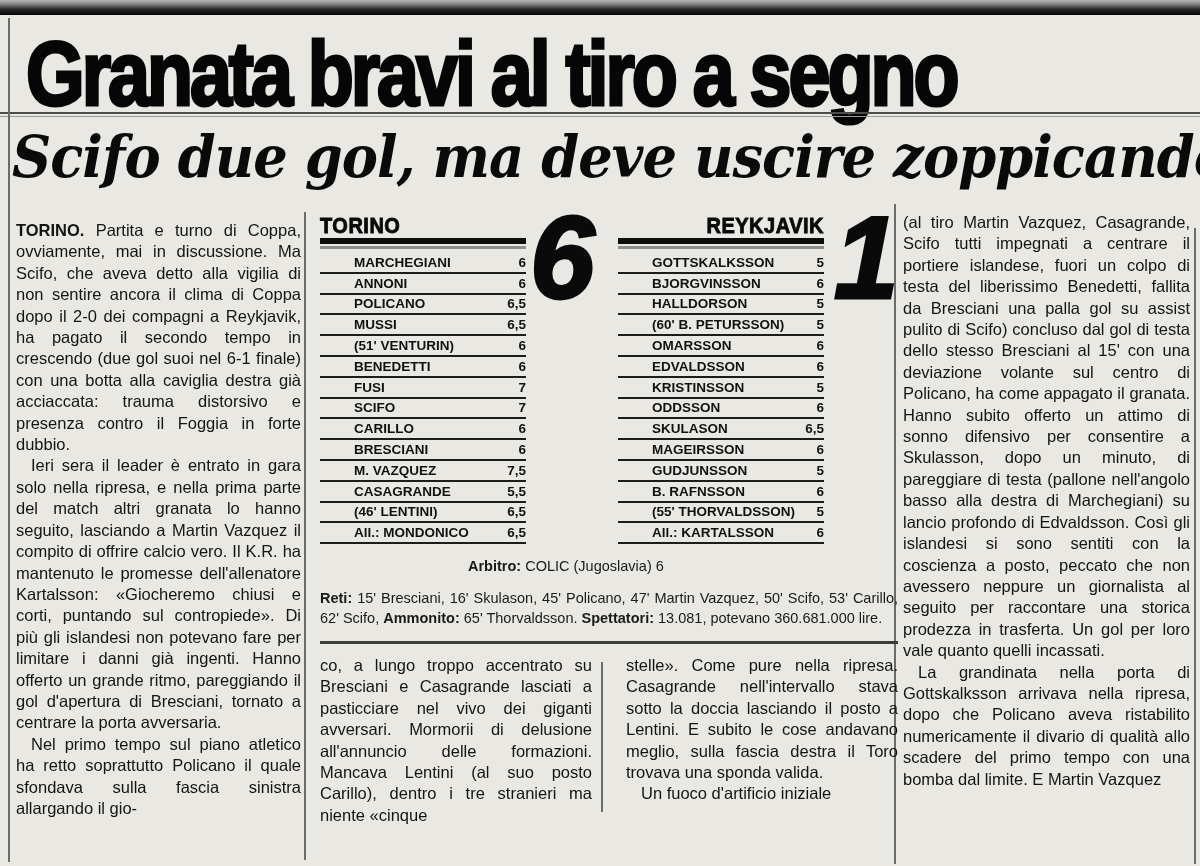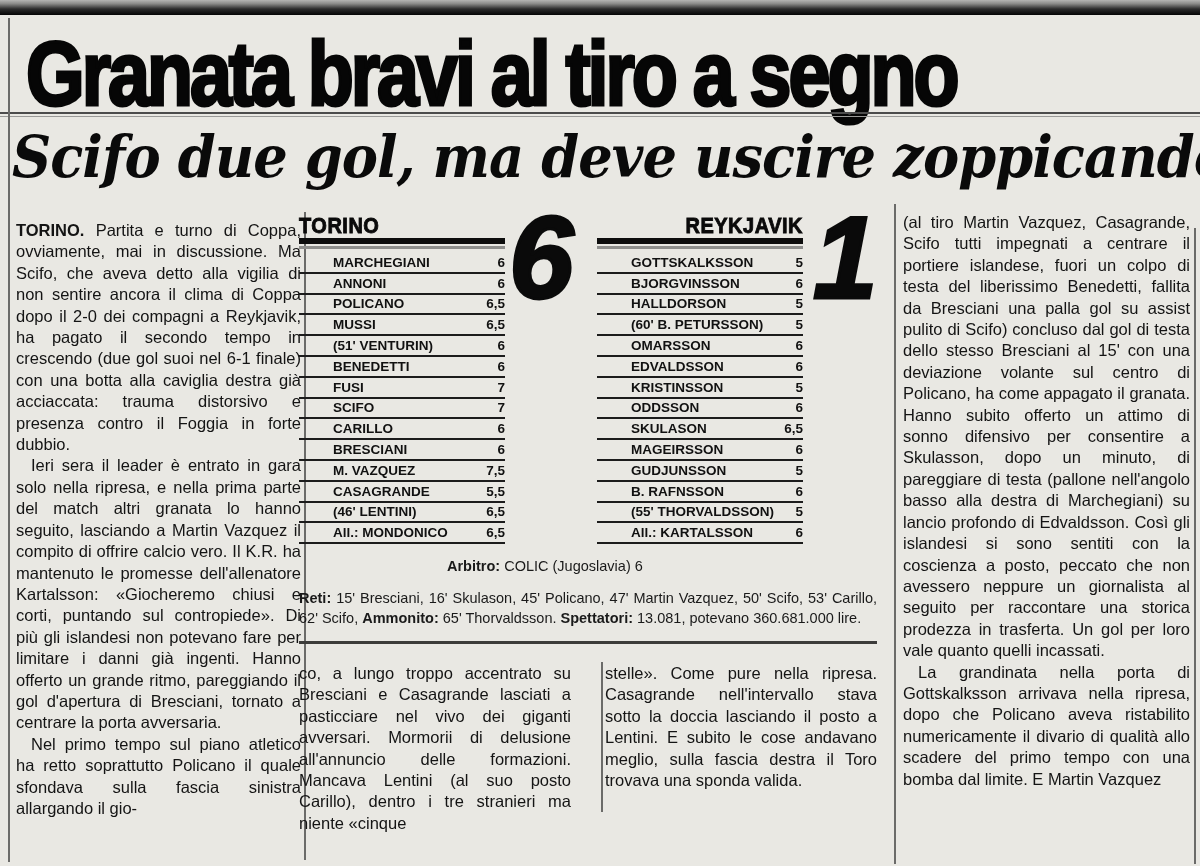--- a/index.html
+++ b/index.html
@@ -40,21 +40,21 @@
   .body-text p{
     margin:0;font-size:16.5px;line-height:21.4px;text-align:justify;
     text-indent:15px;font-family:Liberation Sans, sans-serif;color:#141414;
   }
   .body-text p:first-child{text-indent:0;}
   .body-text .lead{font-weight:bold;}
 
   .col1{position:absolute;left:16px;top:220px;width:285px;}
   .col4{position:absolute;left:903px;top:212px;width:287px;}
 
-  .center{position:absolute;left:299px;top:212px;width:578px;}
+  .center{position:absolute;left:320px;top:212px;width:578px;}
   .tables-row{position:relative;height:336px;}
   .team-table{position:absolute;top:0;width:206px;}
   .tt-home{left:0;}
   .tt-away{left:298px;text-align:right;}
   .team-name{
     font-family:"Liberation Sans",sans-serif;font-weight:bold;font-size:20px;
     letter-spacing:0.5px;color:#0a0a0a;-webkit-text-stroke:0.8px #0a0a0a;
     height:24px;line-height:24px;transform:scale(1,1.08);transform-origin:0 0;
   }
   .team-bar{height:6px;background:#0d0d0d;margin-top:2px;}
@@ -78,21 +78,21 @@
     margin-top:10px;padding-left:148px;
     font-family:"Liberation Sans",sans-serif;font-size:14.5px;color:#1a1a1a;
   }
   .details{
     margin-top:15px;
     font-family:"Liberation Sans",sans-serif;font-size:14.5px;line-height:19.5px;
     text-align:justify;color:#1a1a1a;
   }
   .b{font-weight:bold;margin-top:36px;}
   .center-rule{margin-top:13px;height:3px;background:#3c3c3a;}
-  .bottom-cols{display:flex;margin-top:19px;gap:34px;}
+  .bottom-cols{display:flex;margin-top:11px;gap:34px;}
   .bcol{width:281px;}
 </style>
 </head>
 <body>
 
 <div class="topbar"></div>
 <div class="headline">Granata bravi al tiro a segno</div>
 <div class="headline-rule"></div>
 <div class="subheadline">Scifo due gol, ma deve uscire zoppicando</div>
 
@@ -280,20 +280,21 @@
 
   <div class="center-rule"></div>
 
   <div class="bottom-cols">
     <div class="bcol body-text">
   <p><span class="lead"></span><span>co, a lungo troppo accentrato su Bresciani e Casagrande lasciati a pasticciare nel vivo dei giganti avversari. Mormorii di delusione all'annuncio delle formazioni. Mancava Lentini (al suo posto Carillo), dentro i tre stranieri ma niente «cinque</span></p>
 </div>
     <div class="bcol body-text">
   <p><span class="lead"></span><span>stelle». Come pure nella ripresa. Casagrande nell'intervallo stava sotto la doccia lasciando il posto a Lentini. E subito le cose andavano meglio, sulla fascia destra il Toro trovava una sponda valida.</span></p>
 
+  <p><span class="lead"></span><span>Un fuoco d'artificio iniziale</span></p>
 </div>
   </div>
 </div>
 
 <div class="col4 body-text">
   <p><span class="lead"></span><span>(al tiro Martin Vazquez, Casagrande, Scifo tutti impegnati a centrare il portiere islandese, fuori un colpo di testa del liberissimo Benedetti, fallita da Bresciani una palla gol su assist pulito di Scifo) concluso dal gol di testa dello stesso Bresciani al 15' con una deviazione volante sul centro di Policano, ha come appagato il granata. Hanno subito offerto un attimo di sonno difensivo per consentire a Skulasson, dopo un minuto, di pareggiare di testa (pallone nell'angolo basso alla destra di Marchegiani) su lancio profondo di Edvaldsson. Così gli islandesi si sono sentiti con la coscienza a posto, peccato che non avessero neppure un giornalista al seguito per raccontare una storica prodezza in trasferta. Un gol per loro vale quanto quelli incassati.</span></p>
 
   <p><span class="lead"></span><span>La grandinata nella porta di Gottskalksson arrivava nella ripresa, dopo che Policano aveva ristabilito numericamente il divario di qualità allo scadere del primo tempo con una bomba dal limite. E Martin Vazquez</span></p>
 </div>
 

